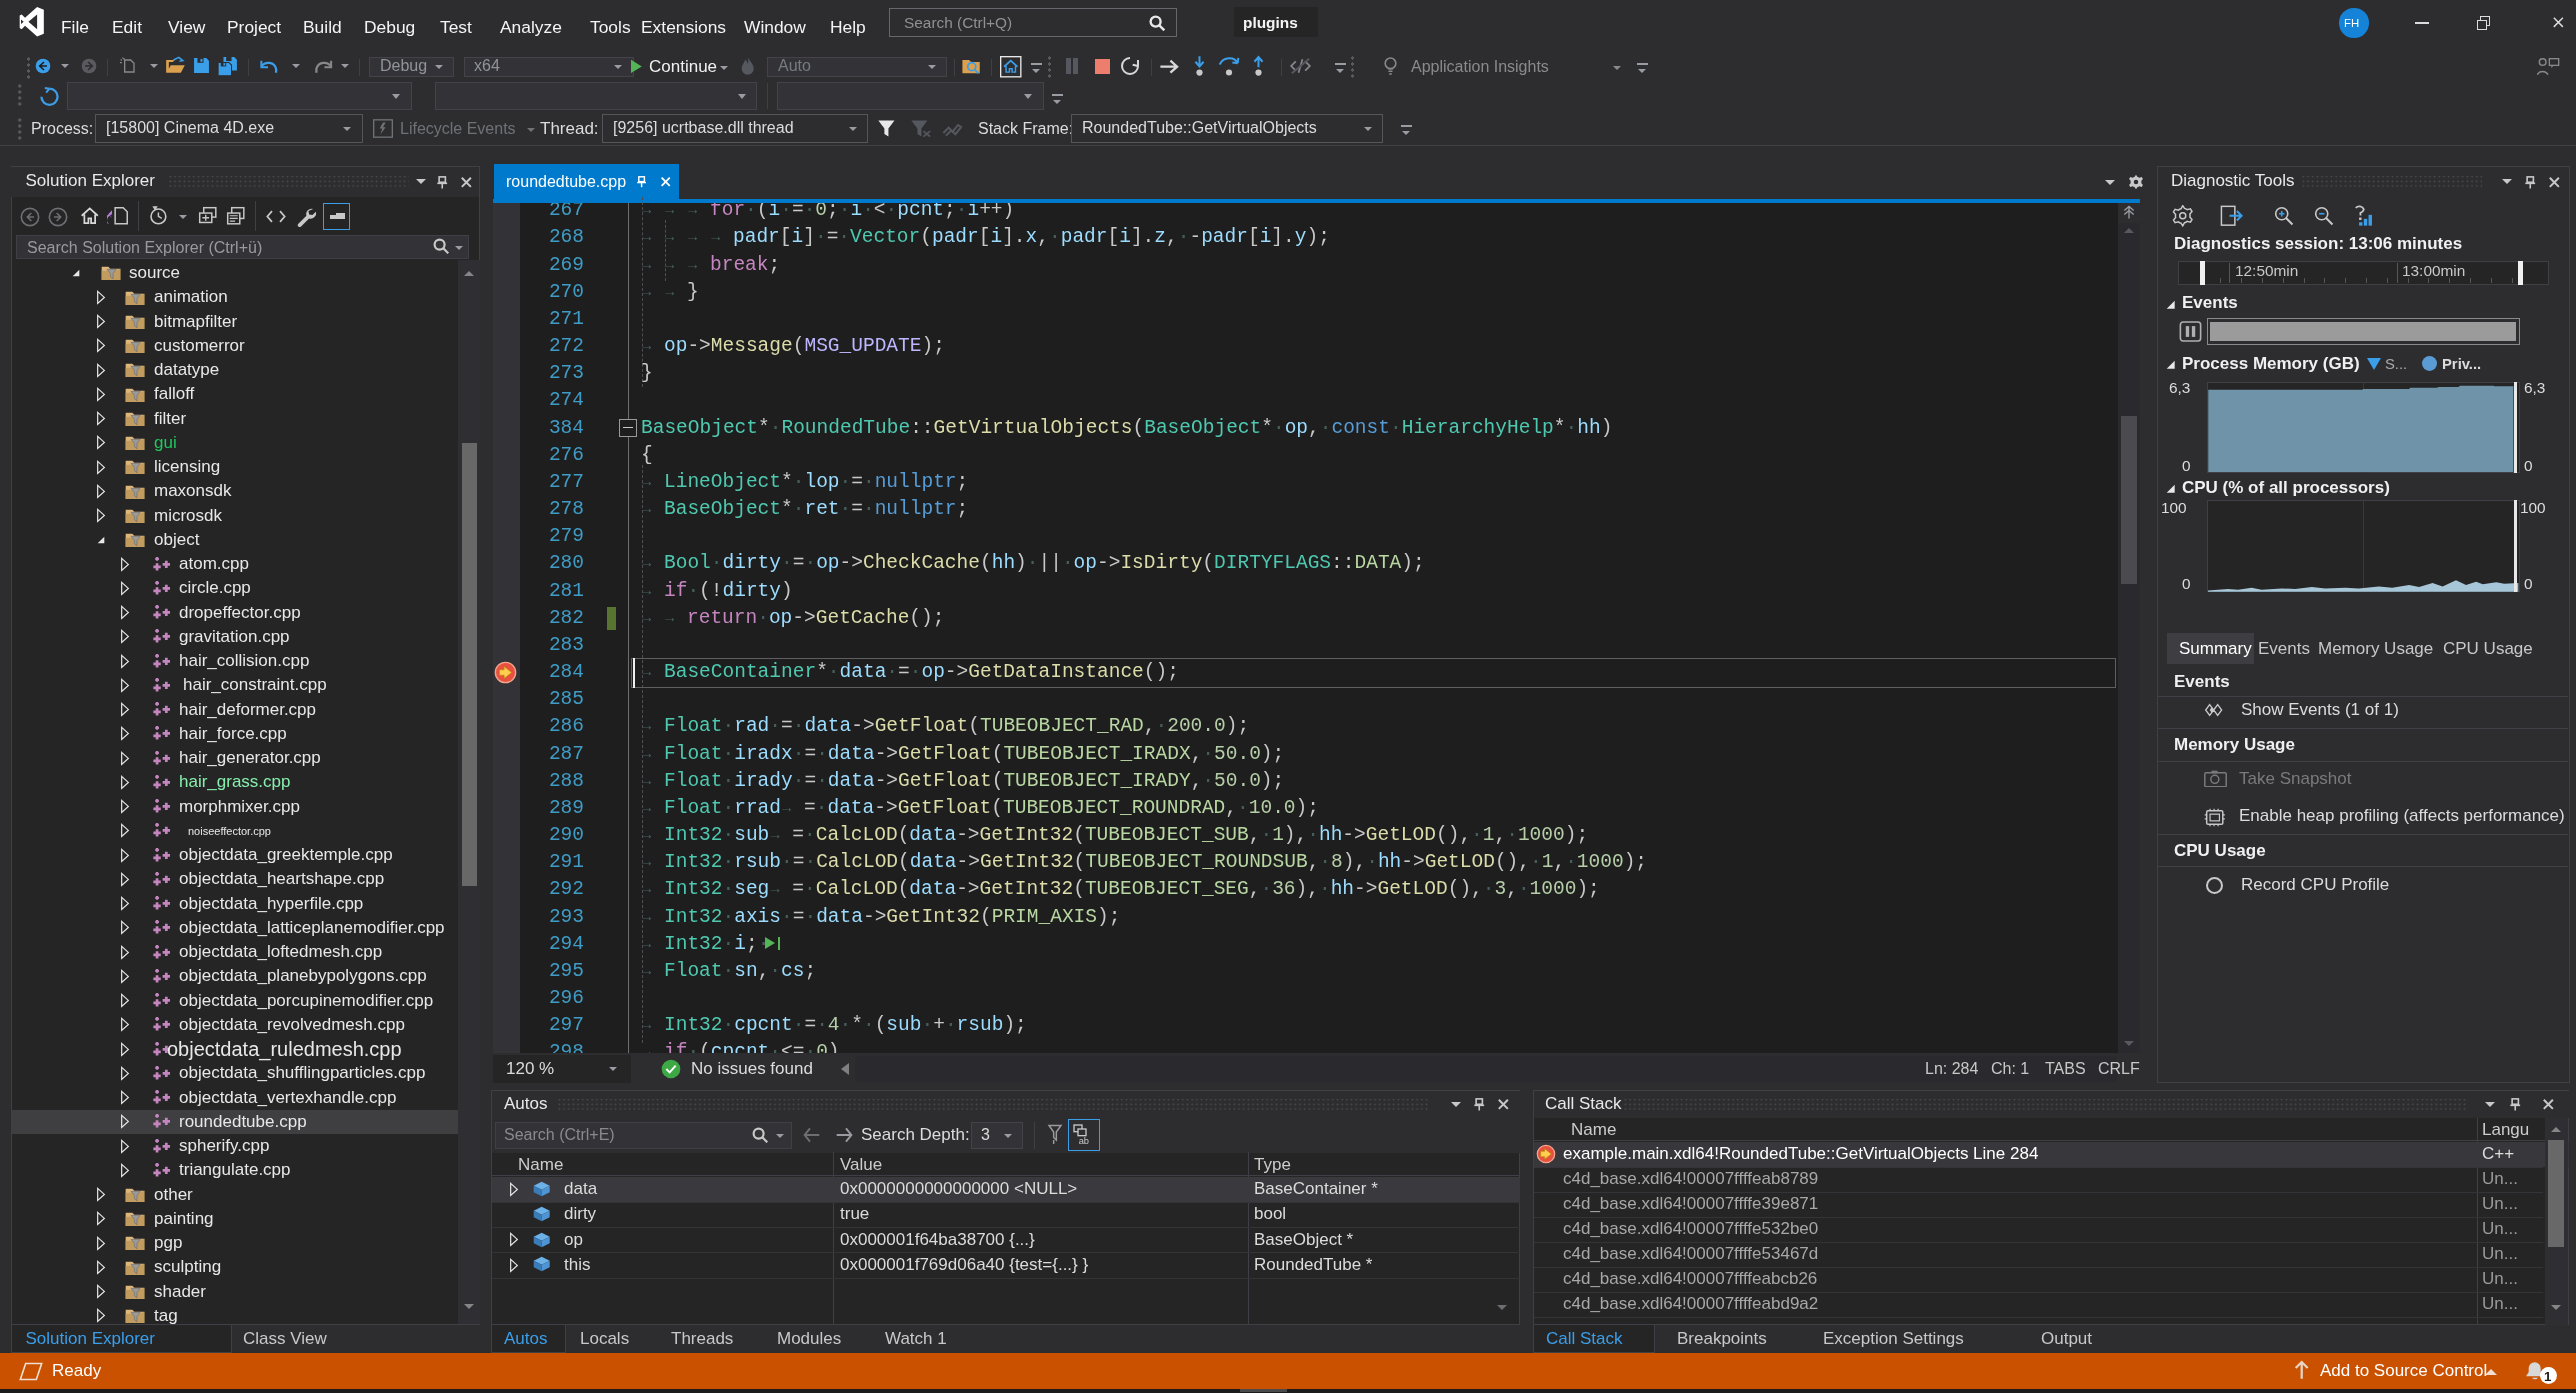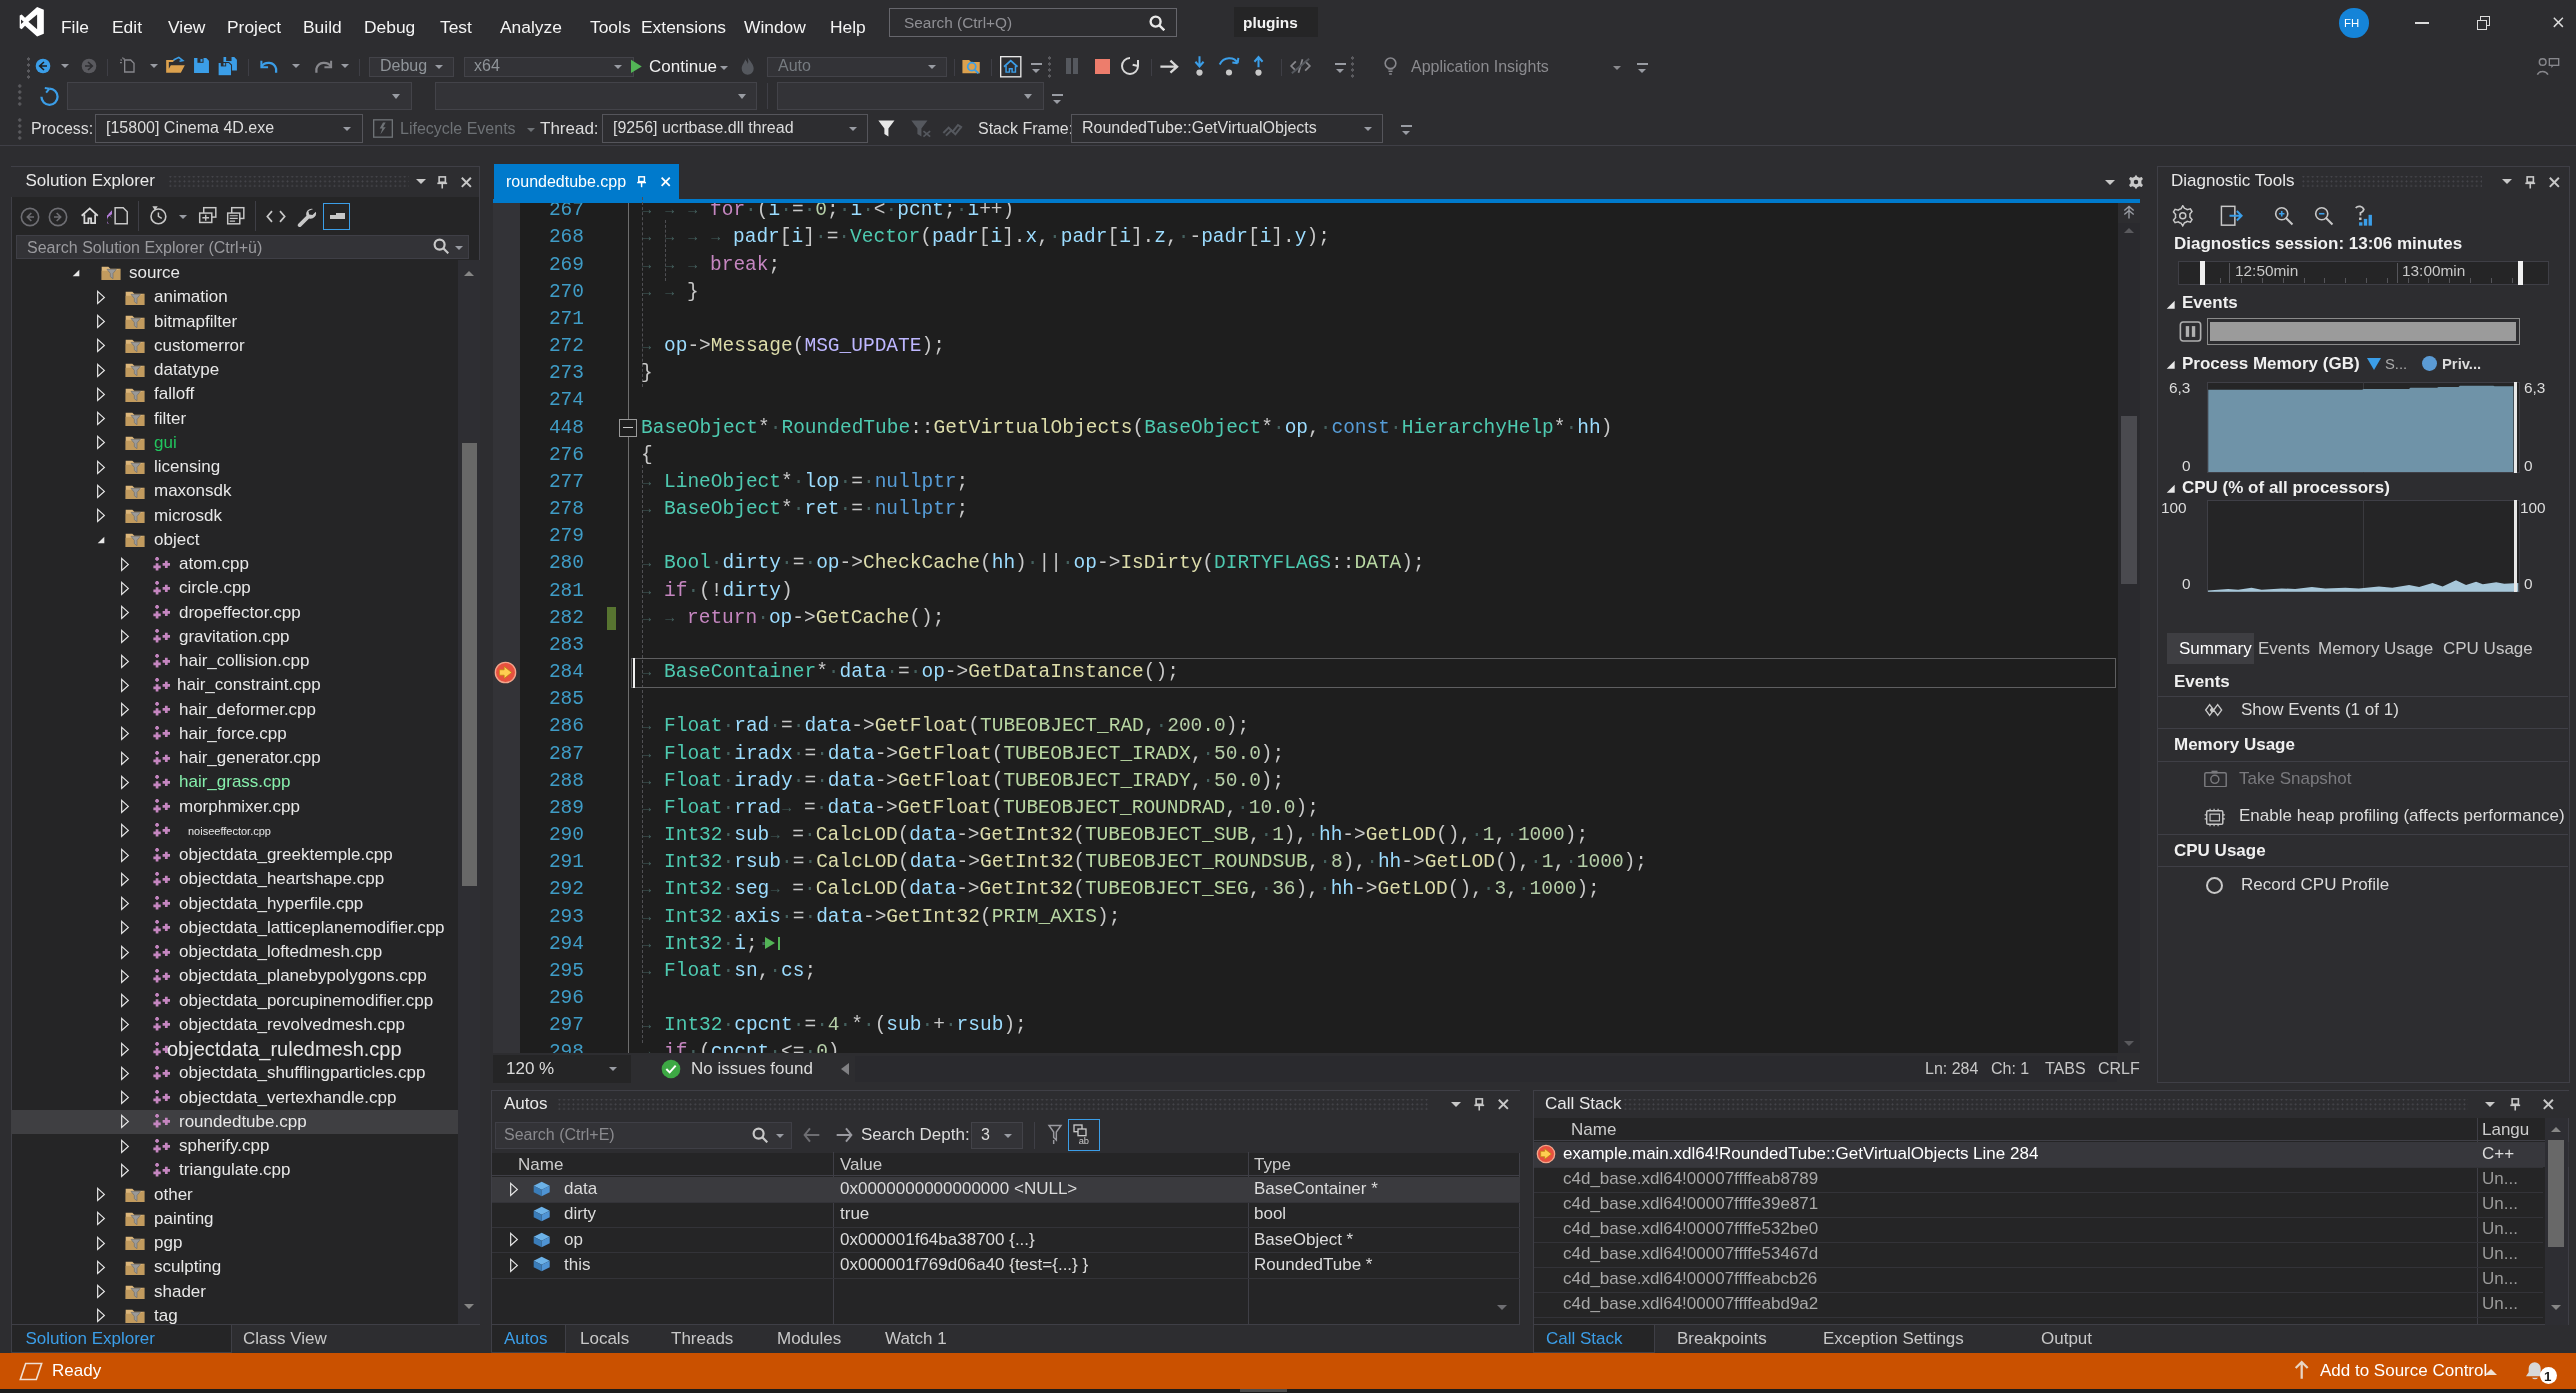--- a/index.html
+++ b/index.html
@@ -432,21 +432,21 @@
       </svg>
       <div style="position:absolute;left:179px;top:661px;transform:translateY(-50%);font-size:17px;color:#E8E8E8;font-weight:normal;white-space:pre;">hair_collision.cpp</div>
       <svg style="position:absolute;left:119px;top:678px;width:12px;height:14.8px;" viewBox="0 0 18 22" width="12" height="14.8">
         <path d="M4 2 L14 11 L4 20 Z" fill="none" stroke="#E8E8E8" stroke-width="1.8"></path>
       </svg>
       <svg style="position:absolute;left:152px;top:678px;width:20px;height:14.8px;" viewBox="0 0 30 24" width="20" height="14.8">
         <path d="M7 0 v6 M4 3 h6" stroke="#C586C0" stroke-width="3.4"></path>
         <path d="M7 10 v12 M1 16 h12" stroke="#C586C0" stroke-width="4.4"></path>
         <path d="M22 6 v12 M16 12 h12" stroke="#C586C0" stroke-width="4.4"></path>
       </svg>
-      <div style="position:absolute;left:177px;top:685px;transform:translateY(-50%);font-size:17px;color:#E8E8E8;font-weight:normal;white-space:pre;">hair_constraint.cpp</div>
+      <div style="position:absolute;left:183px;top:685px;transform:translateY(-50%);font-size:17px;color:#E8E8E8;font-weight:normal;white-space:pre;">hair_constraint.cpp</div>
       <svg style="position:absolute;left:119px;top:702px;width:12px;height:14.8px;" viewBox="0 0 18 22" width="12" height="14.8">
         <path d="M4 2 L14 11 L4 20 Z" fill="none" stroke="#E8E8E8" stroke-width="1.8"></path>
       </svg>
       <svg style="position:absolute;left:152px;top:702px;width:20px;height:14.8px;" viewBox="0 0 30 24" width="20" height="14.8">
         <path d="M7 0 v6 M4 3 h6" stroke="#C586C0" stroke-width="3.4"></path>
         <path d="M7 10 v12 M1 16 h12" stroke="#C586C0" stroke-width="4.4"></path>
         <path d="M22 6 v12 M16 12 h12" stroke="#C586C0" stroke-width="4.4"></path>
       </svg>
       <div style="position:absolute;left:179px;top:710px;transform:translateY(-50%);font-size:17px;color:#E8E8E8;font-weight:normal;white-space:pre;">hair_deformer.cpp</div>
       <svg style="position:absolute;left:119px;top:726px;width:12px;height:14.8px;" viewBox="0 0 18 22" width="12" height="14.8">
@@ -719,21 +719,21 @@
       <div class="ln" style="top:279px;">270</div>
       <div class="cl" style="top:279px;"><span class="T">→</span><span class="T">→</span><span class="p">}</span></div>
       <div class="ln" style="top:306px;">271</div>
       <div class="cl" style="top:306px;"></div>
       <div class="ln" style="top:333px;">272</div>
       <div class="cl" style="top:333px;"><span class="T">→</span><span class="v">op</span><span class="p">-&gt;</span><span class="f">Message</span><span class="p">(</span><span class="m">MSG_UPDATE</span><span class="p">);</span></div>
       <div class="ln" style="top:360px;">273</div>
       <div class="cl" style="top:360px;"><span class="p">}</span></div>
       <div class="ln" style="top:387px;">274</div>
       <div class="cl" style="top:387px;"></div>
-      <div class="ln" style="top:415px;">448</div>
+      <div class="ln" style="top:415px;">384</div>
       <div class="cl" style="top:415px;"><span class="t">BaseObject</span><span class="p">*</span><span class="w">·</span><span class="t">RoundedTube</span><span class="p">::</span><span class="f">GetVirtualObjects</span><span class="p">(</span><span class="t">BaseObject</span><span class="p">*</span><span class="w">·</span><span class="v">op</span><span class="p">,</span><span class="w">·</span><span class="b">const</span><span class="w">·</span><span class="t">HierarchyHelp</span><span class="p">*</span><span class="w">·</span><span class="v">hh</span><span class="p">)</span></div>
       <div class="ln" style="top:442px;">276</div>
       <div class="cl" style="top:442px;"><span class="p">{</span></div>
       <div class="ln" style="top:469px;">277</div>
       <div class="cl" style="top:469px;"><span class="T">→</span><span class="t">LineObject</span><span class="p">*</span><span class="w">·</span><span class="v">lop</span><span class="w">·</span><span class="p">=</span><span class="w">·</span><span class="b">nullptr</span><span class="p">;</span></div>
       <div class="ln" style="top:496px;">278</div>
       <div class="cl" style="top:496px;"><span class="T">→</span><span class="t">BaseObject</span><span class="p">*</span><span class="w">·</span><span class="v">ret</span><span class="w">·</span><span class="p">=</span><span class="w">·</span><span class="b">nullptr</span><span class="p">;</span></div>
       <div class="ln" style="top:523px;">279</div>
       <div class="cl" style="top:523px;"></div>
       <div class="ln" style="top:550px;">280</div>

